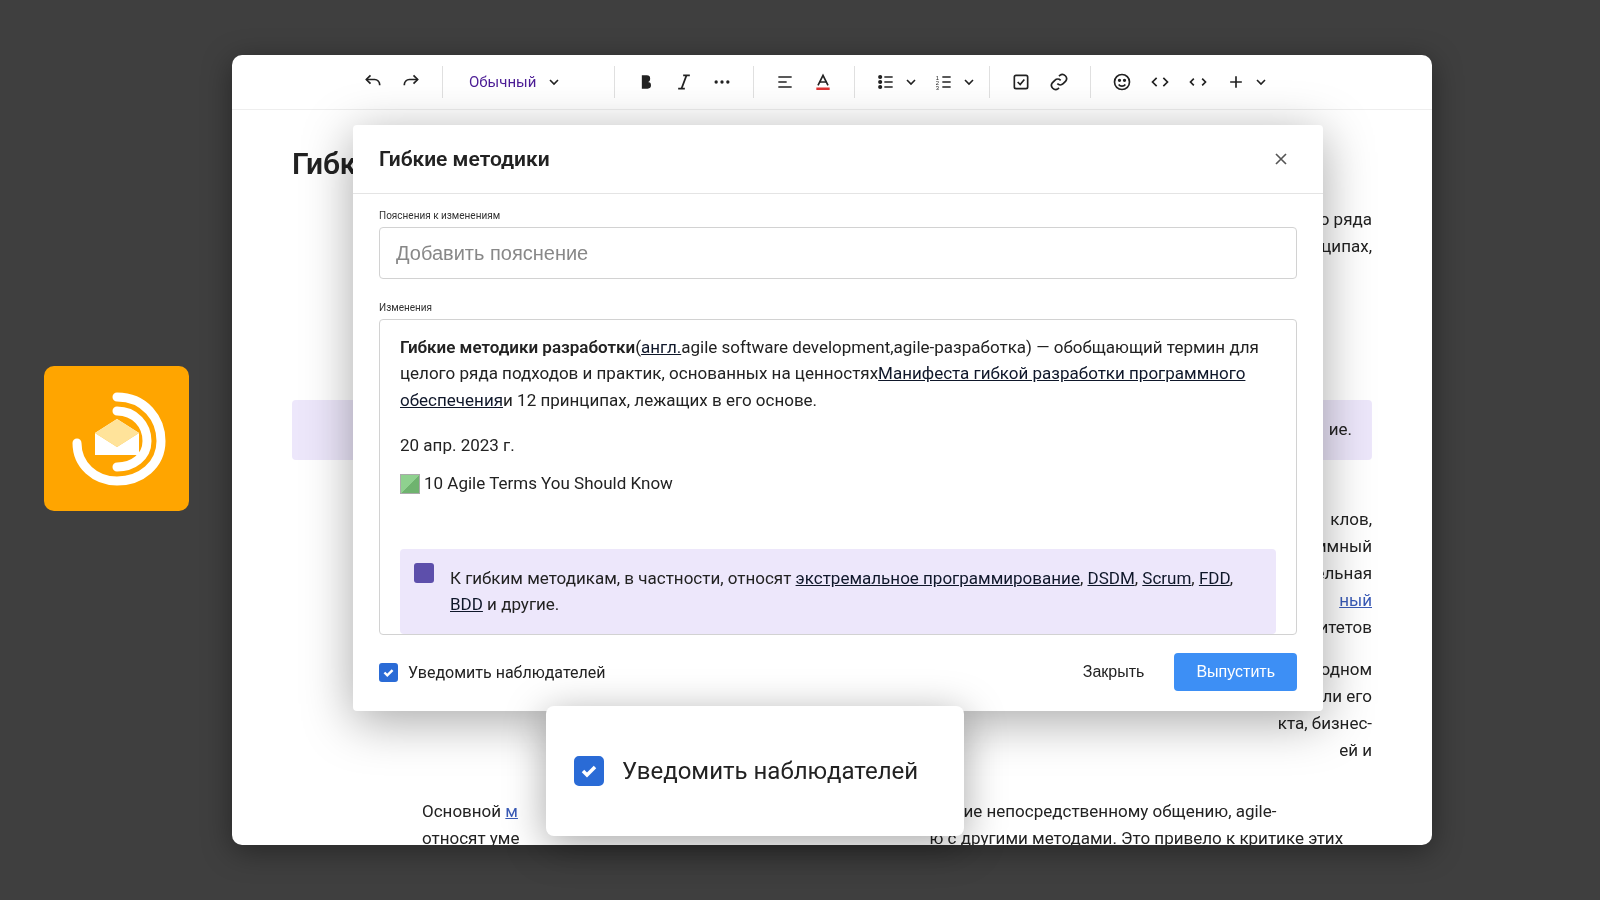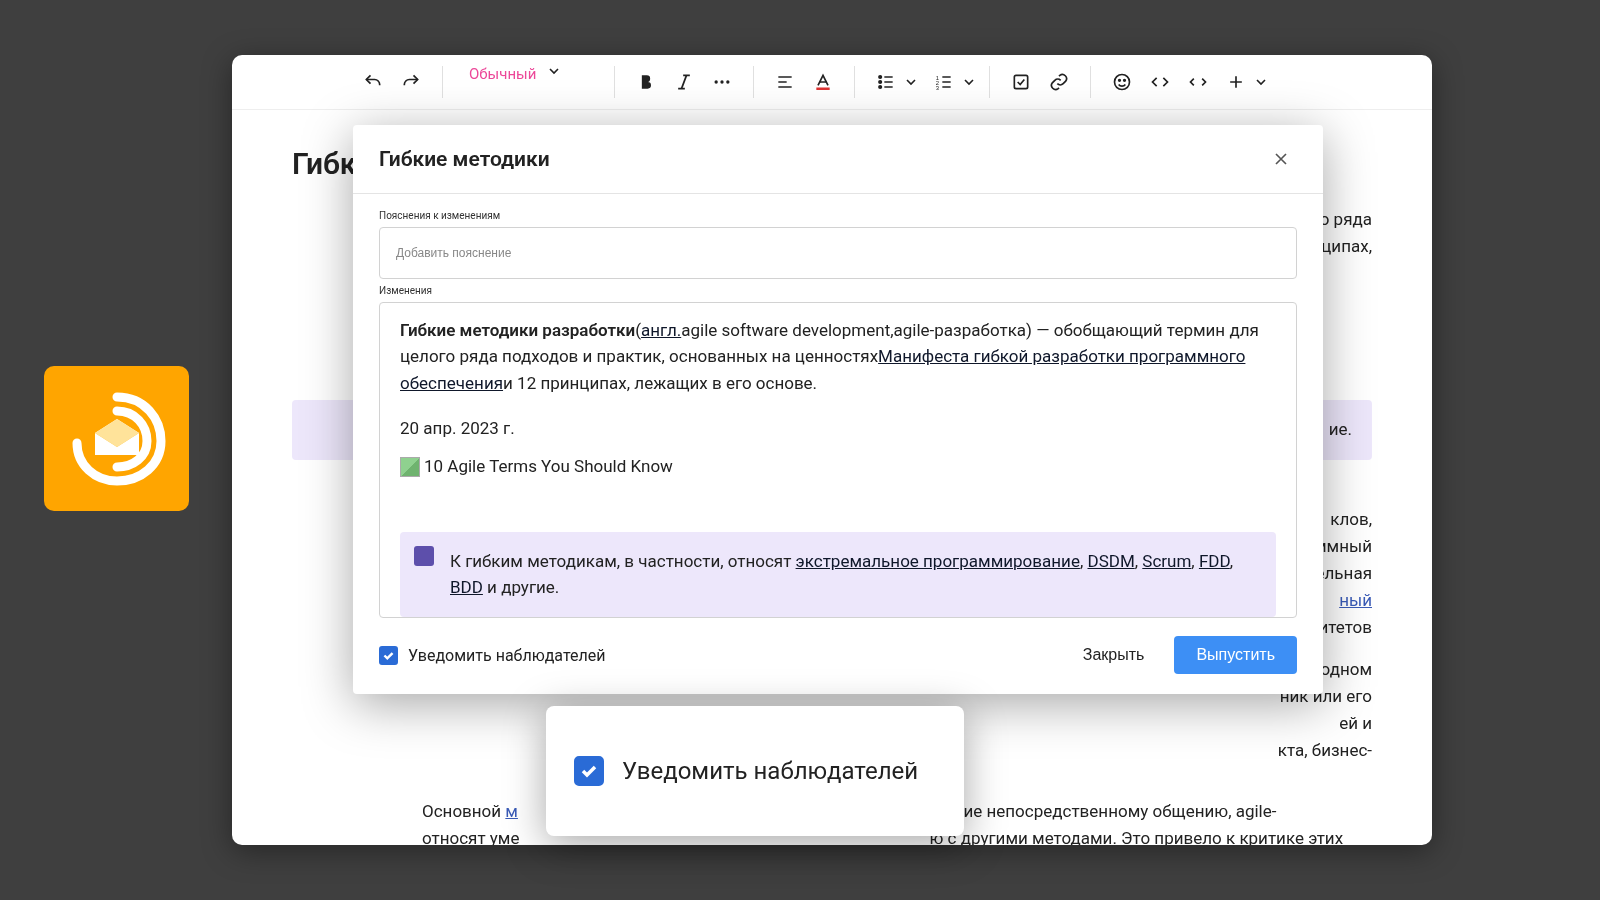--- a/index.html
+++ b/index.html
@@ -8,41 +8,41 @@
 .side-badge { position: absolute; left: 44px; top: 366px; width: 145px; height: 145px; background: #ffa500; border-radius: 10px; display: flex; align-items: center; justify-content: center; }
 .side-badge svg { width: 100px; height: 100px; }
 
 .editor-window { position: absolute; left: 232px; top: 55px; width: 1200px; height: 790px; background: #fff; border-radius: 10px; box-shadow: 0 6px 30px rgba(0,0,0,.4); overflow: hidden; }
 
 .toolbar { height: 55px; display: flex; align-items: center; padding: 0 20px; gap: 4px; border-bottom: 1px solid #eee; }
 .tb-sep { width: 1px; height: 32px; background: #e0e0e0; margin: 0 10px; }
 .tb-btn { width: 34px; height: 34px; border: none; background: transparent; cursor: pointer; display: flex; align-items: center; justify-content: center; color: #222; border-radius: 4px; }
 .tb-btn svg { width: 20px; height: 20px; stroke: currentColor; fill: none; stroke-width: 2; }
 .tb-btn.filled svg { fill: currentColor; stroke: none; }
-.tb-select { height: 34px; padding: 0 28px 0 12px; border: none; background: transparent; cursor: pointer; font-size: 15px; color: #ec4899; position: relative; display: flex; align-items: flex-start; gap: 12px; }
+.tb-select { height: 34px; padding: 0 28px 0 12px; border: none; background: transparent; cursor: pointer; font-size: 15px; color: #4c1d95; position: relative; display: flex; align-items: center; gap: 12px; }
 .tb-select::after { content: ""; }
 .chev { width: 12px; height: 12px; display: inline-block; }
 
 .doc-body { padding: 20px 60px; font-size: 17px; line-height: 1.6; color: #222; }
 .doc-body p { margin-bottom: 14px; }
 .doc-body a { color: #3a5bb7; }
 
 .note-box { background: #ede7fb; border-radius: 4px; padding: 16px 20px 16px 50px; position: relative; margin: 16px 0; font-size: 17px; }
 .note-icon { position: absolute; left: 16px; top: 16px; width: 20px; height: 20px; background: #5d4fab; border-radius: 3px; }
 
 
 .modal-overlay { position: absolute; inset: 0; }
 .modal { position: absolute; left: 353px; top: 125px; width: 970px; background: #fff; border-radius: 4px; box-shadow: 0 10px 50px rgba(0,0,0,.35); }
 .modal-header { display: flex; align-items: center; justify-content: space-between; padding: 18px 26px; border-bottom: 1px solid #e4e4e4; }
 .modal-title { font-size: 21px; font-weight: 600; color: #222; }
 .modal-close { width: 32px; height: 32px; border: none; background: transparent; cursor: pointer; color: #555; font-size: 22px; display: flex; align-items: center; justify-content: center; }
 
 .modal-body { padding: 16px 26px 0; }
 .field-label { font-size: 10px; color: #333; margin-bottom: 6px; display: block; }
-.text-input { width: 100%; height: 52px; border: 1px solid #d2d2d2; border-radius: 4px; padding: 0 16px; font-size: 12px; color: #222; }
+.text-input { width: 100%; height: 52px; border: 1px solid #d2d2d2; border-radius: 4px; padding: 0 16px; font-size: 20px; color: #222; }
 .text-input::placeholder { color: #888; }
 
 .diff-box { border: 1px solid #d2d2d2; border-radius: 4px; margin-top: 6px; height: 316px; overflow-y: scroll; padding: 14px 20px; font-size: 17px; line-height: 1.55; color: #222; position: relative; }
 .diff-box p { margin-bottom: 12px; }
 .diff-box a { color: #0f172a; text-decoration: underline; }
 .diff-box .italic { }
 .diff-box .bold { font-weight: 600; }
 .diff-date { color: #222; margin-top: 19px; }
 .broken-img { display: inline-flex; align-items: center; gap: 4px; color: #222; }
 .broken-img::before { content: ""; width: 18px; height: 18px; background: linear-gradient(135deg,#8fd18f 50%, #6fb36f 50%); display: inline-block; border: 1px solid #aaa; }
@@ -230,22 +230,22 @@
     <p style="text-align:right">
       <span style="display:block">клов,</span>
       <span style="display:block">граммный</span>
       <span style="display:block"><span> отдельная </span></span>
       <span style="display:block"><a href="#">ный</a></span>
       <span style="display:block">у приоритетов</span>
     </p>
     <p style="text-align:right;margin-top:10px">
       <span style="display:block"> в одном</span>
       <span style="display:block">ник или его</span>
+      <span style="display:block">кта, бизнес-</span>
       <span style="display:block">ей и</span>
-      <span style="display:block">кта, бизнес-</span>
     </p>
     <div style="height:20px"></div>
     <p style="margin-left:130px">
       <span>Основной </span><a href="#">м</a><span style="display:inline-block;width:310px"></span><span>авая предпочтение непосредственному общению, agile-</span><br>
       <span>относят уме</span><span style="display:inline-block;width:410px"></span><span>ю с другими методами. Это привело к критике этих методов</span><br>
       
     </p>
   </div>
 </div>
 
@@ -255,21 +255,21 @@
       <div class="modal-title">Гибкие методики</div>
       <button class="modal-close">
         <svg viewBox="0 0 24 24" width="20" height="20">
             <path d="M6 6l12 12M18 6L6 18" stroke="#555" stroke-width="2" fill="none"></path>
           </svg>
       </button>
     </div>
     <div class="modal-body">
       <label class="field-label">Пояснения к изменениям</label>
       <input class="text-input" placeholder="Добавить пояснение" style="">
-      <label class="field-label" style="margin-top:6px">Изменения</label>
+      <label class="field-label" style="margin-top:23px">Изменения</label>
       <div class="diff-box">
         <p>
           <span class="bold">Гибкие методики разработки</span><span>(</span><a href="#">англ.</a><span>agile software development,</span><span class="italic">agile-разработка</span><span>) — обобщающий термин для целого ряда подходов и практик, основанных на ценностях</span><a href="#">Манифеста гибкой разработки программного обеспечения</a><span>и 12 принципах, лежащих в его основе.</span>
         </p>
         <p class="diff-date">20 апр. 2023 г.</p>
         <p><span class="broken-img">10 Agile Terms You Should Know</span></p>
         <div class="diff-note">
           <div class="note-icon"></div>
           <span>К гибким методикам, в частности, относят </span><a href="#">экстремальное программирование</a><span>, </span><a href="#">DSDM</a><span>, </span><a href="#">Scrum</a><span>, </span><a href="#">FDD</a><span>, </span><a href="#">BDD</a><span> и другие.</span>
         </div>

